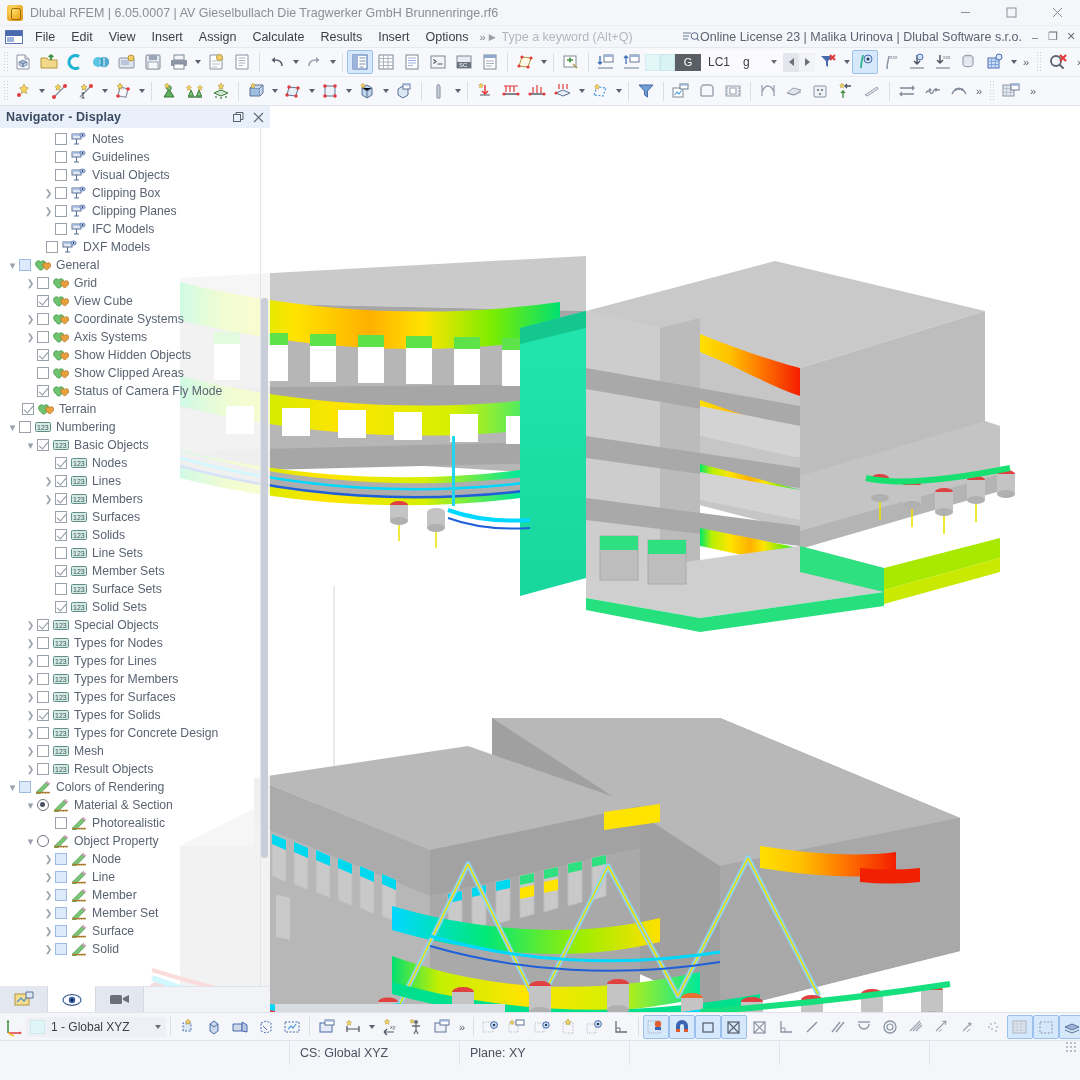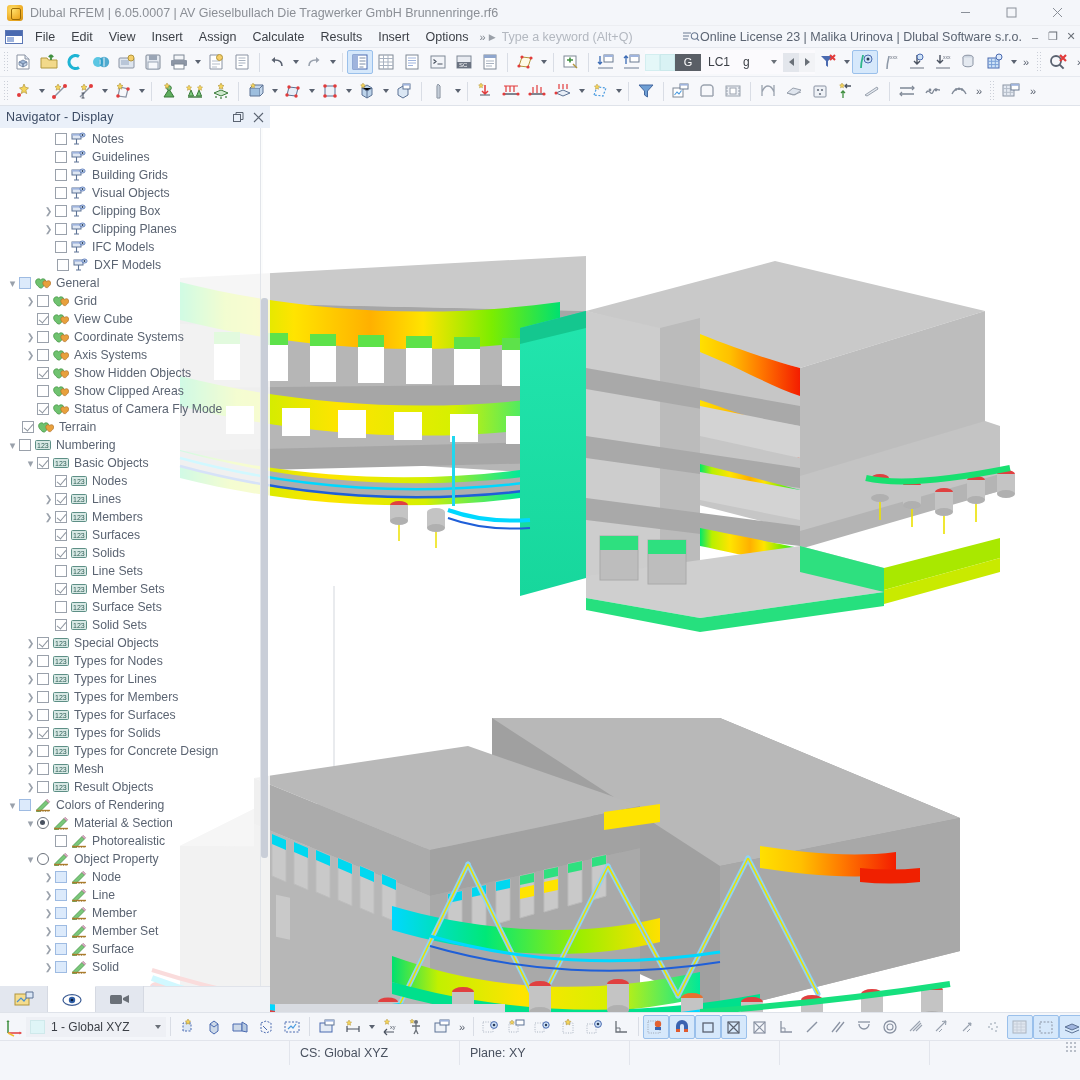--- a/index.html
+++ b/index.html
@@ -105,21 +105,21 @@
   
   .nav-panel {
     position:absolute; left:0; top:106px; width:270px; height:906px;
     background:rgba(255,255,255,0.82); z-index:20;
     display:flex; flex-direction:column;
   }
   .nav-header {
     height:22px; background:#eaf0f9; display:flex; align-items:center;
     padding:0 2px 0 6px; flex:0 0 auto;
   }
-  .nav-title { font-size:12.5px; color:#3b4a63; font-weight:normal; letter-spacing:.1px;}
+  .nav-title { font-size:12.5px; color:#3b4a63; font-weight:bold; letter-spacing:.1px;}
   .nav-hbtns{ margin-left:auto; display:flex;}
   .nav-hbtn{ width:20px;height:20px;display:flex;align-items:center;justify-content:center;color:#5b6472;}
   .nav-tree {
     flex:1 1 auto; position:relative; overflow:hidden;
     background:transparent; padding-top:2px;
   }
   .trow { height:18px; display:flex; align-items:center; white-space:nowrap; }
   .exp { width:13px;height:18px;flex:0 0 auto;display:flex;align-items:center;justify-content:center;color:#9aa1ab;font-size:9px;}
   .exp.none{visibility:hidden;}
   .cb {
@@ -1185,71 +1185,59 @@
         <div class="trow" style="padding-left:42px">
           <span class="exp none"></span>
           <span class="cb"></span>
           <span class="ticon"><svg width="16" height="14" viewBox="0 0 16 14">
               <rect x="1" y="2" width="9" height="5" fill="#dfe7f3" stroke="#5d7395"></rect>
               <rect x="1" y="2" width="9" height="1.6" fill="#9fb4dd"></rect>
               <path d="M5.5 7v5M3 12h5" stroke="#5d7395" stroke-width="1.1" fill="none"></path>
               <ellipse cx="11.5" cy="3" rx="2.6" ry="2" fill="#cfe3f7" stroke="#4a6ab0" stroke-width=".8"></ellipse>
               <circle cx="11.5" cy="3" r=".9" fill="#2a3a58"></circle>
             </svg></span>
-          <span class="tlabel">Building Grids</span>
-        </div>
-        <div class="trow" style="padding-left:42px">
-          <span class="exp none"></span>
+          <span class="tlabel">Visual Objects</span>
+        </div>
+        <div class="trow" style="padding-left:42px">
+          <span class="exp">❯</span>
           <span class="cb"></span>
           <span class="ticon"><svg width="16" height="14" viewBox="0 0 16 14">
               <rect x="1" y="2" width="9" height="5" fill="#dfe7f3" stroke="#5d7395"></rect>
               <rect x="1" y="2" width="9" height="1.6" fill="#9fb4dd"></rect>
               <path d="M5.5 7v5M3 12h5" stroke="#5d7395" stroke-width="1.1" fill="none"></path>
               <ellipse cx="11.5" cy="3" rx="2.6" ry="2" fill="#cfe3f7" stroke="#4a6ab0" stroke-width=".8"></ellipse>
               <circle cx="11.5" cy="3" r=".9" fill="#2a3a58"></circle>
             </svg></span>
-          <span class="tlabel">Visual Objects</span>
+          <span class="tlabel">Clipping Box</span>
         </div>
         <div class="trow" style="padding-left:42px">
           <span class="exp">❯</span>
           <span class="cb"></span>
           <span class="ticon"><svg width="16" height="14" viewBox="0 0 16 14">
               <rect x="1" y="2" width="9" height="5" fill="#dfe7f3" stroke="#5d7395"></rect>
               <rect x="1" y="2" width="9" height="1.6" fill="#9fb4dd"></rect>
               <path d="M5.5 7v5M3 12h5" stroke="#5d7395" stroke-width="1.1" fill="none"></path>
               <ellipse cx="11.5" cy="3" rx="2.6" ry="2" fill="#cfe3f7" stroke="#4a6ab0" stroke-width=".8"></ellipse>
               <circle cx="11.5" cy="3" r=".9" fill="#2a3a58"></circle>
             </svg></span>
-          <span class="tlabel">Clipping Box</span>
-        </div>
-        <div class="trow" style="padding-left:42px">
-          <span class="exp">❯</span>
+          <span class="tlabel">Clipping Planes</span>
+        </div>
+        <div class="trow" style="padding-left:42px">
+          <span class="exp none"></span>
           <span class="cb"></span>
           <span class="ticon"><svg width="16" height="14" viewBox="0 0 16 14">
               <rect x="1" y="2" width="9" height="5" fill="#dfe7f3" stroke="#5d7395"></rect>
               <rect x="1" y="2" width="9" height="1.6" fill="#9fb4dd"></rect>
               <path d="M5.5 7v5M3 12h5" stroke="#5d7395" stroke-width="1.1" fill="none"></path>
               <ellipse cx="11.5" cy="3" rx="2.6" ry="2" fill="#cfe3f7" stroke="#4a6ab0" stroke-width=".8"></ellipse>
               <circle cx="11.5" cy="3" r=".9" fill="#2a3a58"></circle>
             </svg></span>
-          <span class="tlabel">Clipping Planes</span>
-        </div>
-        <div class="trow" style="padding-left:42px">
-          <span class="exp none"></span>
-          <span class="cb"></span>
-          <span class="ticon"><svg width="16" height="14" viewBox="0 0 16 14">
-              <rect x="1" y="2" width="9" height="5" fill="#dfe7f3" stroke="#5d7395"></rect>
-              <rect x="1" y="2" width="9" height="1.6" fill="#9fb4dd"></rect>
-              <path d="M5.5 7v5M3 12h5" stroke="#5d7395" stroke-width="1.1" fill="none"></path>
-              <ellipse cx="11.5" cy="3" rx="2.6" ry="2" fill="#cfe3f7" stroke="#4a6ab0" stroke-width=".8"></ellipse>
-              <circle cx="11.5" cy="3" r=".9" fill="#2a3a58"></circle>
-            </svg></span>
           <span class="tlabel">IFC Models</span>
         </div>
-        <div class="trow" style="padding-left:44px">
+        <div class="trow" style="padding-left:33px">
           <span class="exp none"></span>
           <span class="cb"></span>
           <span class="ticon"><svg width="16" height="14" viewBox="0 0 16 14">
               <rect x="1" y="2" width="9" height="5" fill="#dfe7f3" stroke="#5d7395"></rect>
               <rect x="1" y="2" width="9" height="1.6" fill="#9fb4dd"></rect>
               <path d="M5.5 7v5M3 12h5" stroke="#5d7395" stroke-width="1.1" fill="none"></path>
               <ellipse cx="11.5" cy="3" rx="2.6" ry="2" fill="#cfe3f7" stroke="#4a6ab0" stroke-width=".8"></ellipse>
               <circle cx="11.5" cy="3" r=".9" fill="#2a3a58"></circle>
             </svg></span>
           <span class="tlabel">DXF Models</span>

